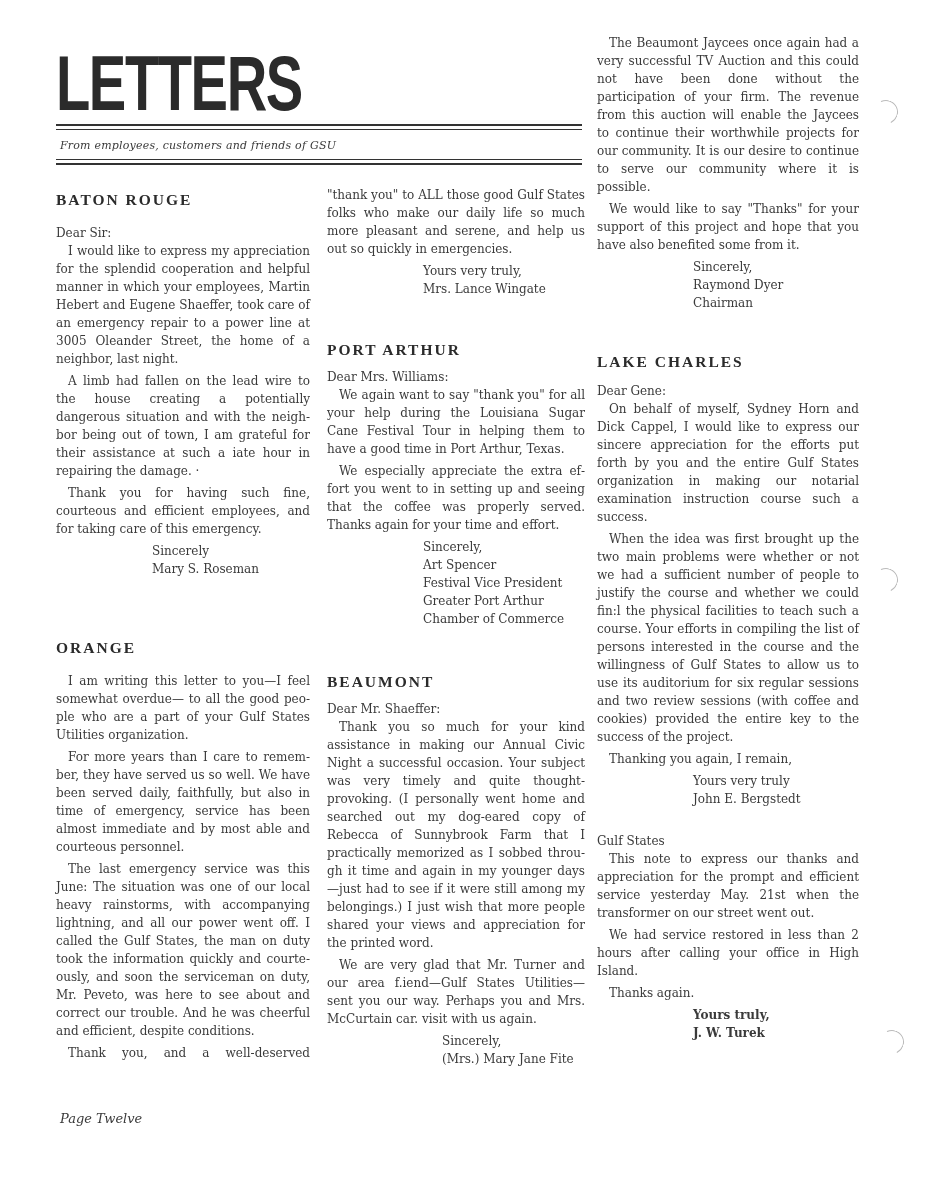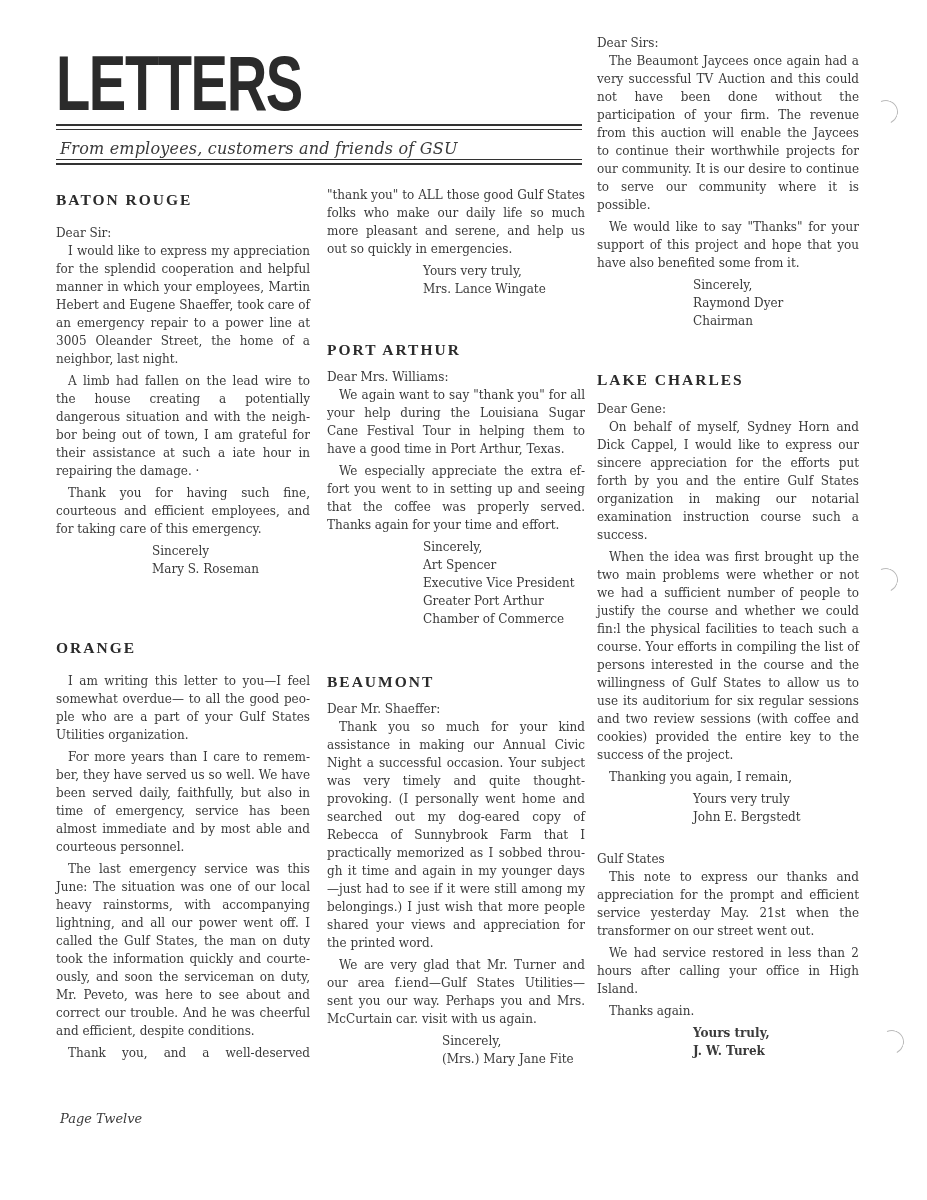--- a/index.html
+++ b/index.html
@@ -13,21 +13,21 @@
     letter-spacing: -2px; transform: scaleX(0.72); transform-origin: left top;
     color: #2b2b2b; line-height: 1; display: inline-block; font-stretch: condensed;
   }
   .rule { position: absolute; left: 56px; width: 526px; background: #333; }
   .rule.r1 { top: 124px; height: 2px; }
   .rule.r2 { top: 129px; height: 1px; }
   .rule.r3 { top: 159px; height: 1px; }
   .rule.r4 { top: 163px; height: 2px; }
   .subtitle {
     position: absolute; left: 60px; top: 139px; font-style: italic;
-    font-family: "DejaVu Serif", serif; font-size: 16px; color: #3a3a3a; letter-spacing: 0.2px;
+    font-family: "DejaVu Serif", serif; font-size: 11px; color: #3a3a3a; letter-spacing: 0.2px;
   }
   .col { position: absolute; font-size: 12px; line-height: 18px; }
   .col1 { left: 56px; top: 190px; width: 254px; }
   .col2 { left: 327px; top: 186px; width: 258px; }
   .col3 { left: 597px; top: 34px; width: 262px; }
   .section { }
   .heading {
     font-family: Liberation Serif, serif; font-weight: bold; font-size: 15.5px;
     letter-spacing: 2px; color: #2b2b2b; margin: 0 0 14px 0; line-height: 20px;
   }
@@ -98,41 +98,40 @@
   </div>
   <div class="gap-c2-pa" style="height:42px"></div>
   <div class="section">
     <div class="heading" style="margin-bottom:8px">PORT ARTHUR</div>
     <p class="salutation">Dear Mrs. Williams:</p>
     <p class="para">We again want to say "thank you" for all your help during the Louisiana Sugar Cane Festival Tour in helping them to have a good time in Port Arthur, Texas.</p>
     <p class="para">We especially appreciate the extra ef­fort you went to in setting up and see­ing that the coffee was properly served. Thanks again for your time and effort.</p>
     <div class="signoff">
       <div>Sincerely,</div>
       <div>Art Spencer</div>
-      <div>Executive Vice President</div>
+      <div>Festival Vice President</div>
       <div>Greater Port Arthur</div>
       <div>Chamber of Commerce</div>
     </div>
   </div>
   <div class="gap-pa-be" style="height:44px"></div>
   <div class="section">
     <div class="heading" style="margin-bottom:8px">BEAUMONT</div>
     <p class="salutation">Dear Mr. Shaeffer:</p>
     <p class="para">Thank you so much for your kind assistance in making our Annual Civic Night a successful occasion. Your sub­ject was very timely and quite thought-provoking. (I personally went home and searched out my dog-eared copy of Rebecca of Sunnybrook Farm that I practically memorized as I sobbed throu­gh it time and again in my younger days —just had to see if it were still among my belongings.) I just wish that more people shared your views and apprecia­tion for the printed word.</p>
     <p class="para">We are very glad that Mr. Turner and our area f.iend—Gulf States Utilities— sent you our way. Perhaps you and Mrs. McCurtain car. visit with us again.</p>
     <div class="signoff" style="margin-left:115px">
       <div>Sincerely,</div>
       <div>(Mrs.) Mary Jane Fite</div>
     </div>
   </div>
 </div>
 
 <div class="col col3">
   <div class="section">
-    <p class="salutation">Dear Sirs:</p>
     <p class="para">The Beaumont Jaycees once again had a very successful TV Auction and this could not have been done without the participation of your firm. The rev­enue from this auction will enable the Jaycees to continue their worthwhile projects for our community. It is our desire to continue to serve our com­munity where it is possible.</p>
     <p class="para">We would like to say "Thanks" for your support of this project and hope that you have also benefited some from it.</p>
     <div class="signoff">
       <div>Sincerely,</div>
       <div>Raymond Dyer</div>
       <div>Chairman</div>
     </div>
   </div>
   <div class="gap-c3-lc" style="height:40px"></div>
   <div class="section">

